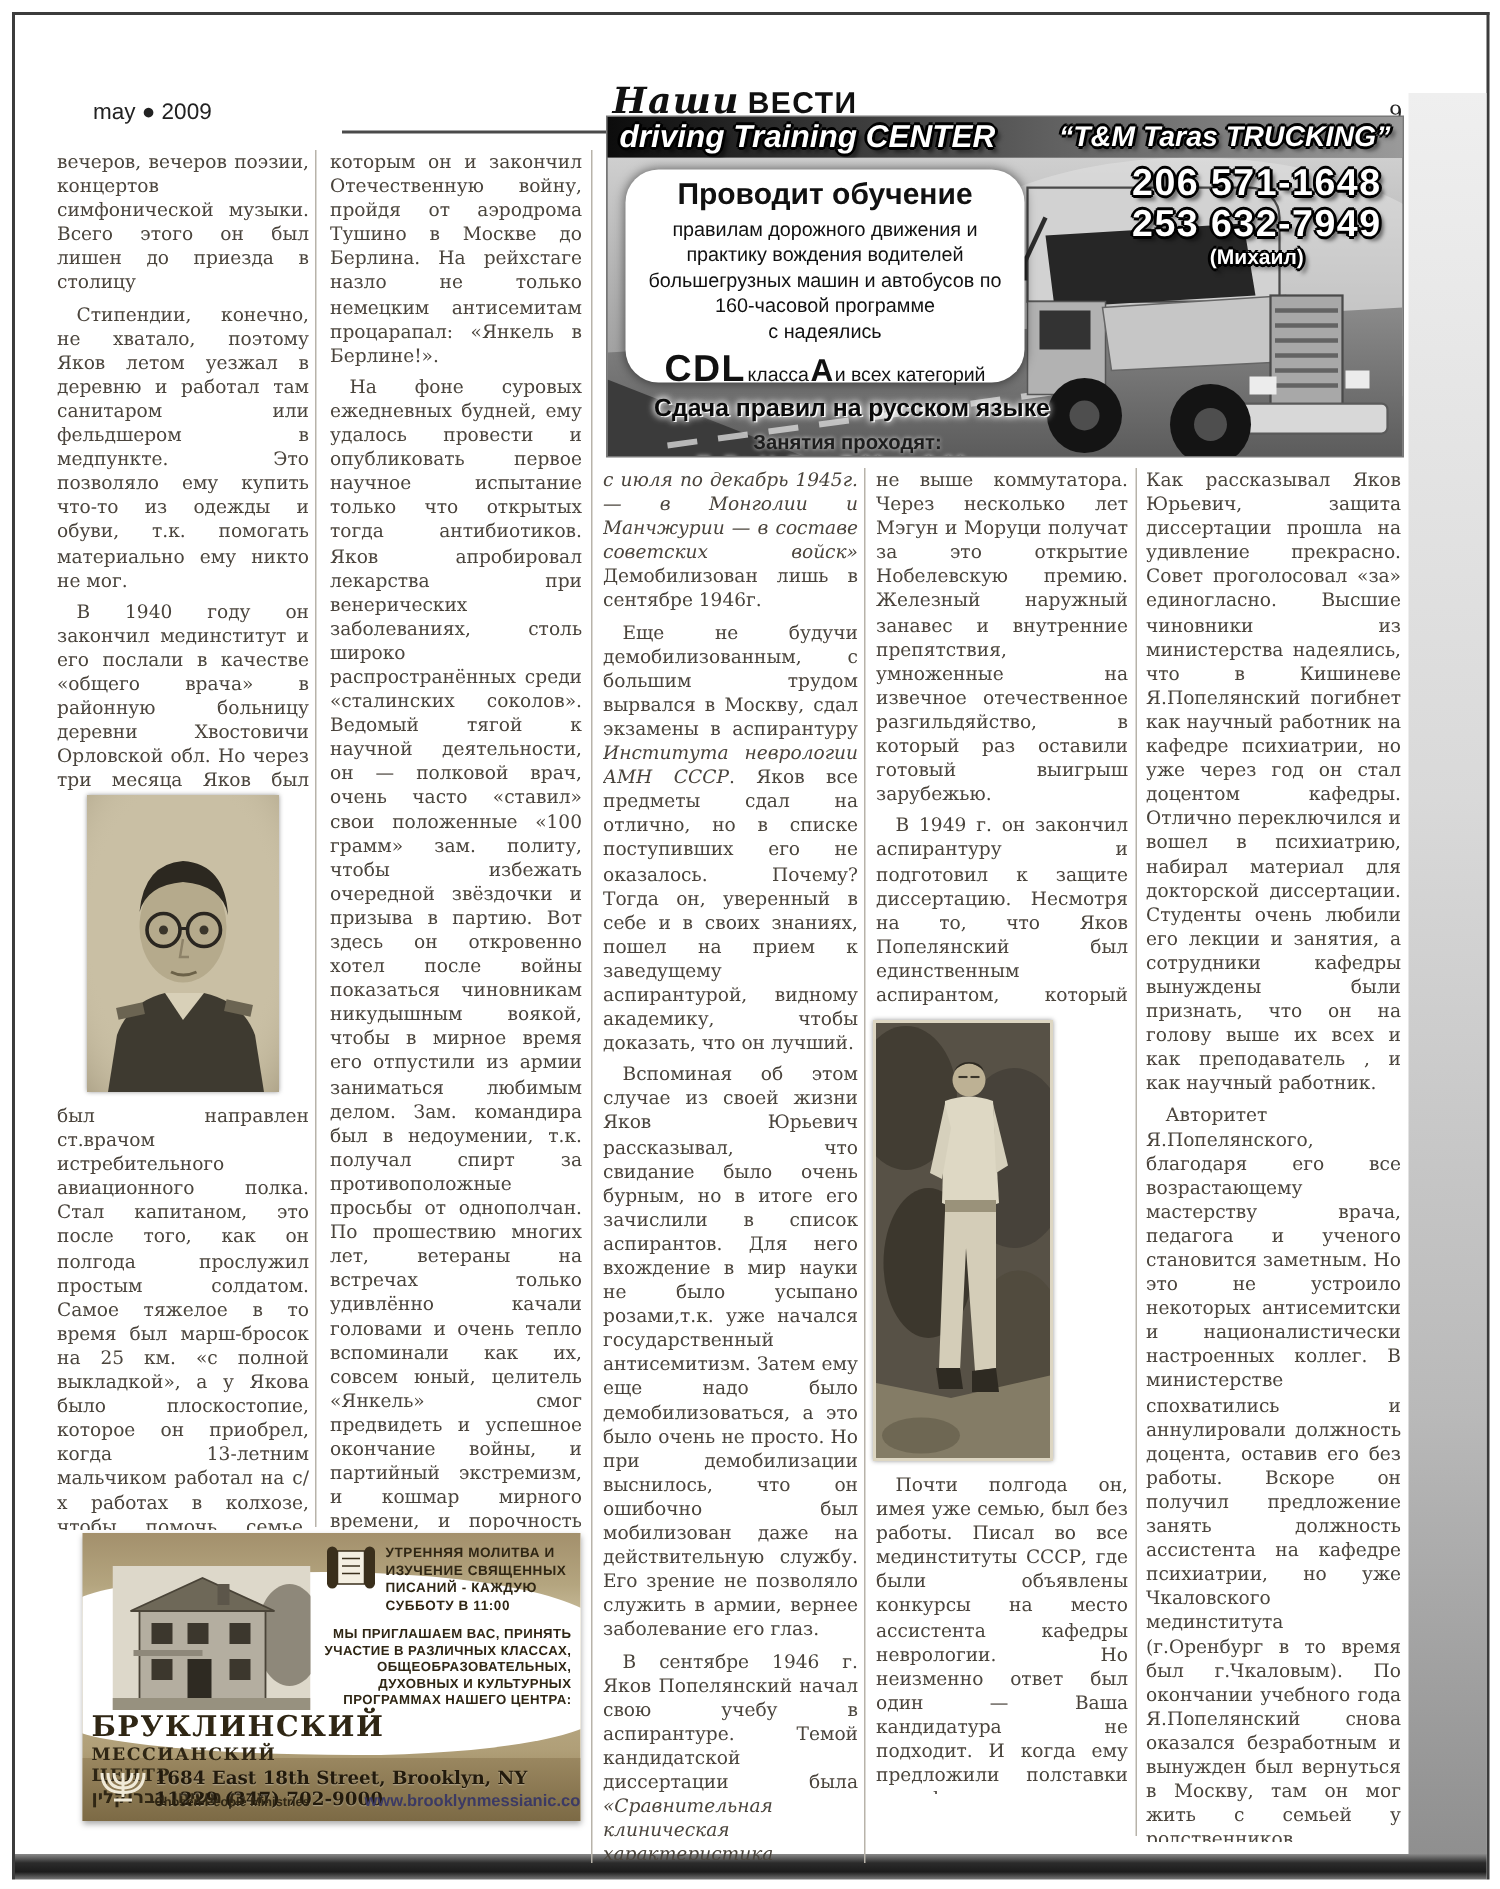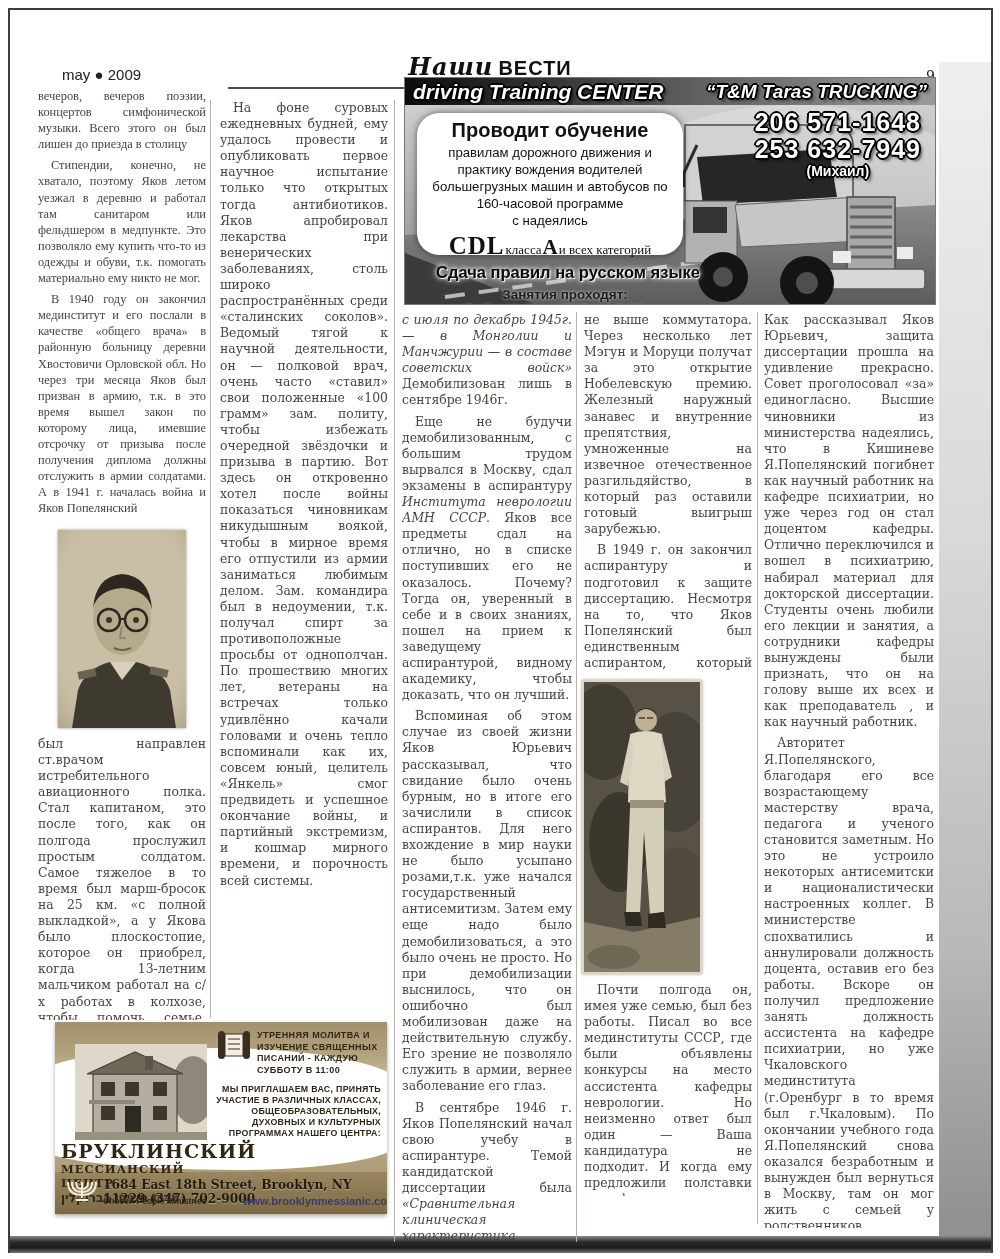--- a/index.html
+++ b/index.html
@@ -38,21 +38,21 @@
                   -1px -1px 0 #000,1px -1px 0 #000,-1px 1px 0 #000,1px 1px 0 #000,3px 3px 3px rgba(0,0,0,.6);}
   .tad-t1{font-size:21px;letter-spacing:0px;}
   .tad-t2{font-size:19px;font-style:italic;}
   .tad-body{position:absolute;left:0;top:27px;width:530px;height:199px;overflow:hidden;}
   .tad-svg{position:absolute;left:0;top:0;}
   .tad-box{position:absolute;left:12px;top:8px;width:266px;height:142px;background:#fff;border-radius:22px;
       box-shadow:0 0 7px rgba(0,0,0,.55);padding:6px 10px;box-sizing:border-box;text-align:center;
       font-family:"Liberation Sans",sans-serif;color:#111;}
   .tad-head{font-size:20px;font-weight:bold;margin-bottom:2px;}
   .tad-txt{font-size:13.2px;line-height:17px;}
-  .tad-cdl-row{margin-top:3px;display:flex;justify-content:center;align-items:baseline;gap:1px;font-family:Liberation Serif, serif;}
+  .tad-cdl-row{margin-top:3px;display:flex;justify-content:center;align-items:baseline;gap:1px;}
   .tad-cdl{font-size:25px;font-weight:bold;letter-spacing:1px;}
   .tad-cdl-a{font-size:21px;font-weight:bold;}
   .tad-cdl-sm{font-size:13px;}
   .tad-rus{position:absolute;left:8px;top:158px;width:310px;text-align:center;
       font-family:"Liberation Sans",sans-serif;font-weight:bold;font-size:16.5px;color:#0a0a0a;
       text-shadow:0 0 4px #fff,0 0 6px #fff,1px 1px 0 #eee;}
   .tad-sched{position:absolute;left:20px;top:182px;width:280px;text-align:center;
       font-family:"Liberation Sans",sans-serif;font-weight:bold;color:#1d1d1d;
       text-shadow:0 0 3px rgba(255,255,255,.8);}
   .tad-sched .l1{font-size:13.5px;}
@@ -107,21 +107,21 @@
     <span class="mast-bold">ВЕСТИ</span>
   </div>
   <div class="abs pagenum">9</div>
   <div class="abs hrule"></div>
 
   <div class="abs sep" style="left:210px;top:100px;height:918px;"></div>
   <div class="abs sep" style="left:394px;top:100px;height:1142px;"></div>
   <div class="abs sep" style="left:576px;top:312px;height:930px;"></div>
   <div class="abs sep" style="left:757px;top:312px;height:912px;"></div>
 
-  <div class="abs col" style="left:38px;top:88px;width:168px;height:428px;font-family:Liberation Serif, serif;">
+  <div class="abs col" style="left:38px;top:100px;width:168px;height:428px;">
       <p><span>вечеров, вечеров поэзии, концертов симфонической музыки. Всего этого он был лишен до приезда в столицу</span></p>
       <p class="ind"><span>Стипендии, конечно, не хватало, поэтому Яков летом уезжал в деревню и работал там санитаром или фельдшером в медпункте. Это позволяло ему купить что-то из одежды и обуви, т.к. помогать материально ему никто не мог.</span></p>
       <p class="ind"><span>В 1940 году он закончил мединститут и его послали в качестве «общего врача» в районную больницу деревни Хвостовичи Орловской обл. Но через три месяца Яков был призван в армию, т.к. в это время вышел закон по которому лица, имевшие отсрочку от призыва после получения диплома должны отслужить в армии солдатами. А в 1941 г. началась война и Яков Попелянский</span></p>
     </div>
 
   <div class="abs photo" style="left:58px;top:530px;width:128px;height:198px;">
     <svg width="128" height="198" viewBox="0 0 128 198">
       <rect width="128" height="198" fill="#c9bfa4"></rect>
       <rect width="128" height="198" fill="url(#vg)" opacity="0.5"></rect>
       <defs>
@@ -144,20 +144,21 @@
       <path d="M64,96 L62,108 L68,108" fill="none" stroke="#8d8268" stroke-width="1.6"></path>
       <path d="M56,118 Q64,122 73,118" fill="none" stroke="#6b6148" stroke-width="2"></path>
     </svg>
   </div>
 
   <div class="abs col" style="left:38px;top:736px;width:168px;height:284px;">
       <p><span>был направлен ст.врачом истребительного авиационного полка. Стал капитаном, это после того, как он полгода прослужил простым солдатом. Самое тяжелое в то время был марш-бросок на 25 км. «с полной выкладкой», а у Якова было плоскостопие, которое он приобрел, когда 13-летним мальчиком работал на с/х работах в колхозе, чтобы помочь семье. Когда через два года от полка ничего не осталось, его направили в бомбардировочный полк, с</span></p>
     </div>
 
   <div class="abs col" style="left:220px;top:100px;width:168px;height:920px;">
+      <p><span>которым он и закончил Отечественную войну, пройдя от аэродрома Тушино в Москве до Берлина. На рейхстаге назло не только немецким антисемитам процарапал: «Янкель в Берлине!».</span></p>
       <p class="ind"><span>На фоне суровых ежедневных будней, ему удалось провести и опубликовать первое научное испытание только что открытых тогда антибиотиков. Яков апробировал лекарства при венерических заболеваниях, столь широко распространённых среди «сталинских соколов». Ведомый тягой к научной деятельности, он — полковой врач, очень часто «ставил» свои положенные «100 грамм» зам. политу, чтобы избежать очередной звёздочки и призыва в партию. Вот здесь он откровенно хотел после войны показаться чиновникам никудышным воякой, чтобы в мирное время его отпустили из армии заниматься любимым делом. Зам. командира был в недоумении, т.к. получал спирт за противоположные просьбы от однополчан. По прошествию многих лет, ветераны на встречах только удивлённо качали головами и очень тепло вспоминали как их, совсем юный, целитель «Янкель» смог предвидеть и успешное окончание войны, и партийный экстремизм, и кошмар мирного времени, и порочность всей системы.</span></p>
     </div>
 
   <div class="abs col" style="left:402px;top:312px;width:170px;height:928px;">
       <p><span class="it">с июля по декабрь 1945г. — в Монголии и Манчжурии — в составе советских войск»</span><span> Демобилизован лишь в сентябре 1946г.</span></p>
       <p class="ind"><span>Еще не будучи демобилизованным, с большим трудом вырвался в Москву, сдал экзамены в аспирантуру </span><span class="it">Института неврологии АМН СССР</span><span>. Яков все предметы сдал на отлично, но в списке поступивших его не оказалось. Почему? Тогда он, уверенный в себе и в своих знаниях, пошел на прием к заведущему аспирантурой, видному академику, чтобы доказать, что он лучший.</span></p>
       <p class="ind"><span>Вспоминая об этом случае из своей жизни Яков Юрьевич рассказывал, что свидание было очень бурным, но в итоге его зачислили в список аспирантов. Для него вхождение в мир науки не было усыпано розами,т.к. уже начался государственный антисемитизм. Затем ему еще надо было демобилизоваться, а это было очень не просто. Но при демобилизации выснилось, что он ошибочно был мобилизован даже на действительную службу. Его зрение не позволяло служить в армии, вернее заболевание его глаз.</span></p>
       <p class="ind"><span>В сентябре 1946 г. Яков Попелянский начал свою учебу в аспирантуре. Темой кандидатской диссертации была </span><span class="it">«Сравнительная клиническая характеристика дрожательного паралича и постэнцефалитического паркинсонизма»</span></p>
     </div>
 

